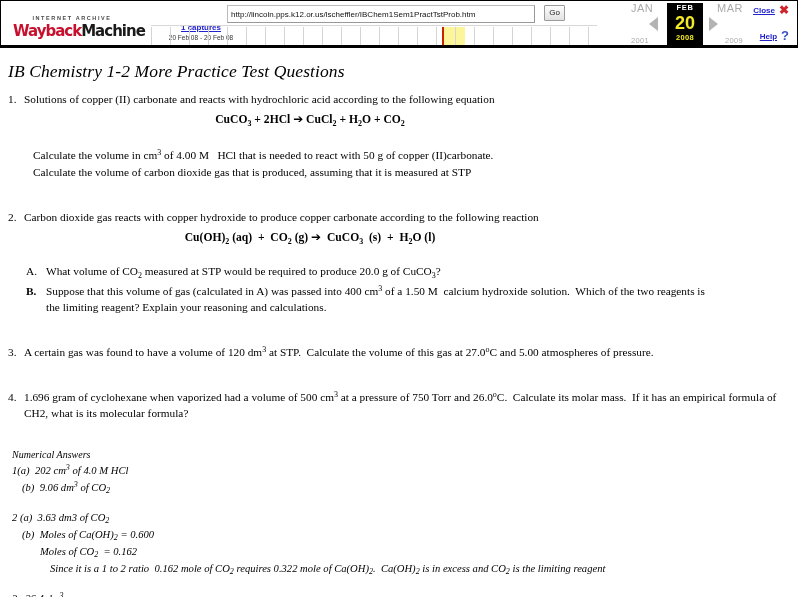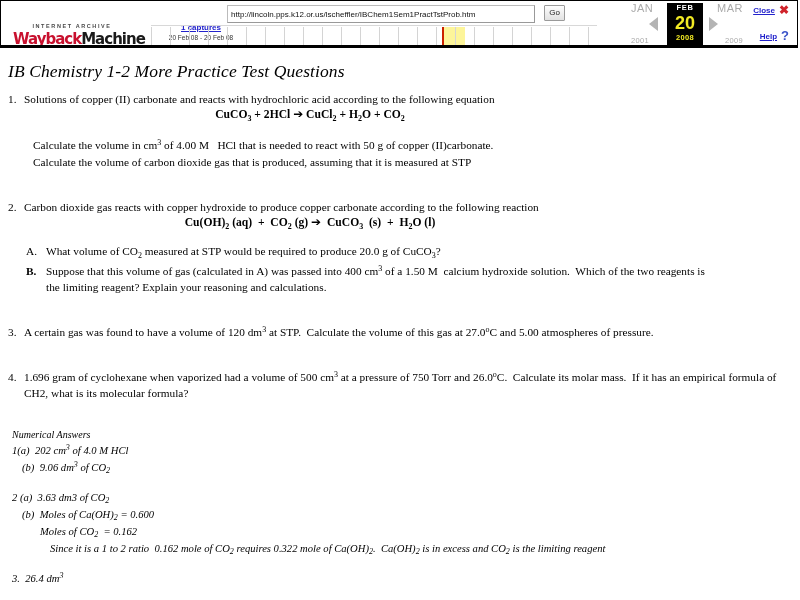--- a/index.html
+++ b/index.html
@@ -18,21 +18,21 @@
     border: 1px solid #000;
     border-bottom: 3px solid #000;
     background: #ffffff;
     box-sizing: border-box;
     overflow: hidden;
   }
 
   
   #wb-logo {
     position: absolute;
-    left: 12px; top: 22px;
+    left: 12px; top: 14px;
     width: 118px;
   }
   #wb-logo-top {
     font-family: "Liberation Sans", sans-serif;
     font-size: 5.5px;
     letter-spacing: 1.6px;
     color: #4a4a4a;
     font-weight: bold;
     text-align: center;
     line-height: 7px;
@@ -279,21 +279,21 @@
     text-align: left;
     padding-left: 8px;
     box-sizing: border-box;
   }
   .q-text { flex: 1; padding-right: 6px; }
 
   .eq-line {
     text-align: center;
     font-weight: bold;
     font-size: 11.6px;
-    line-height: 13px;
+    line-height: 22px;
     margin-top: 1px;
     padding-right: 180px;
   }
 
   .sub-para {
     font-size: 11.3px;
     line-height: 15.5px;
     margin-left: 33px;
     padding-right: 8px;
   }

